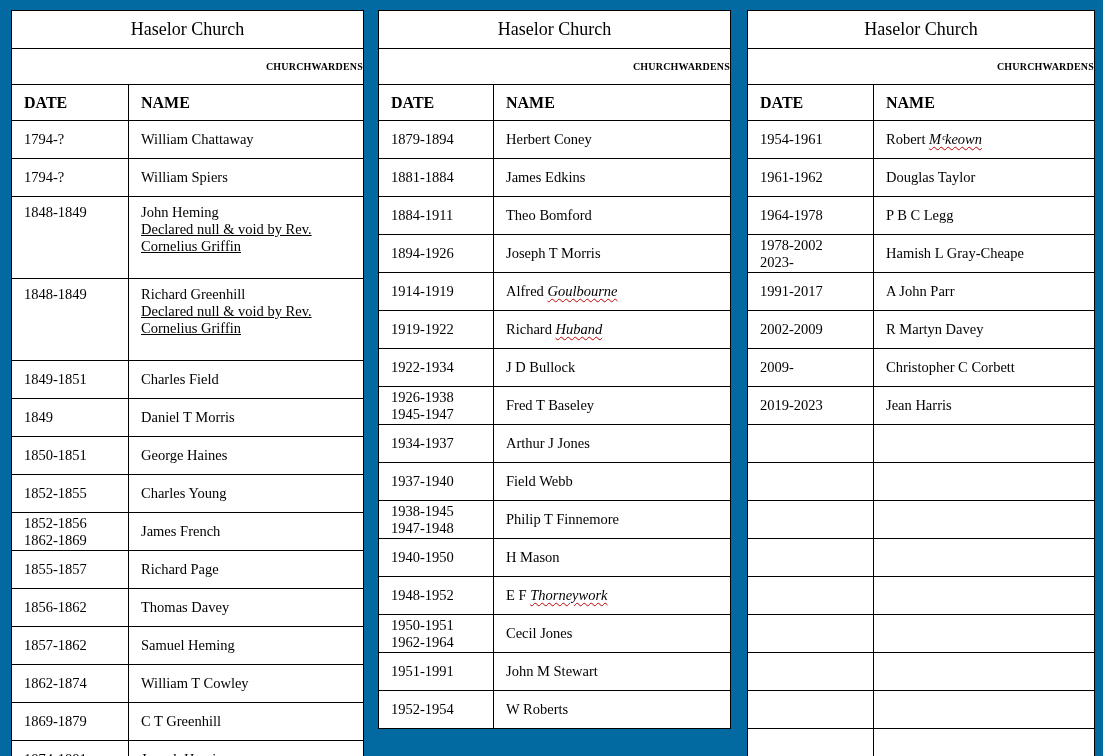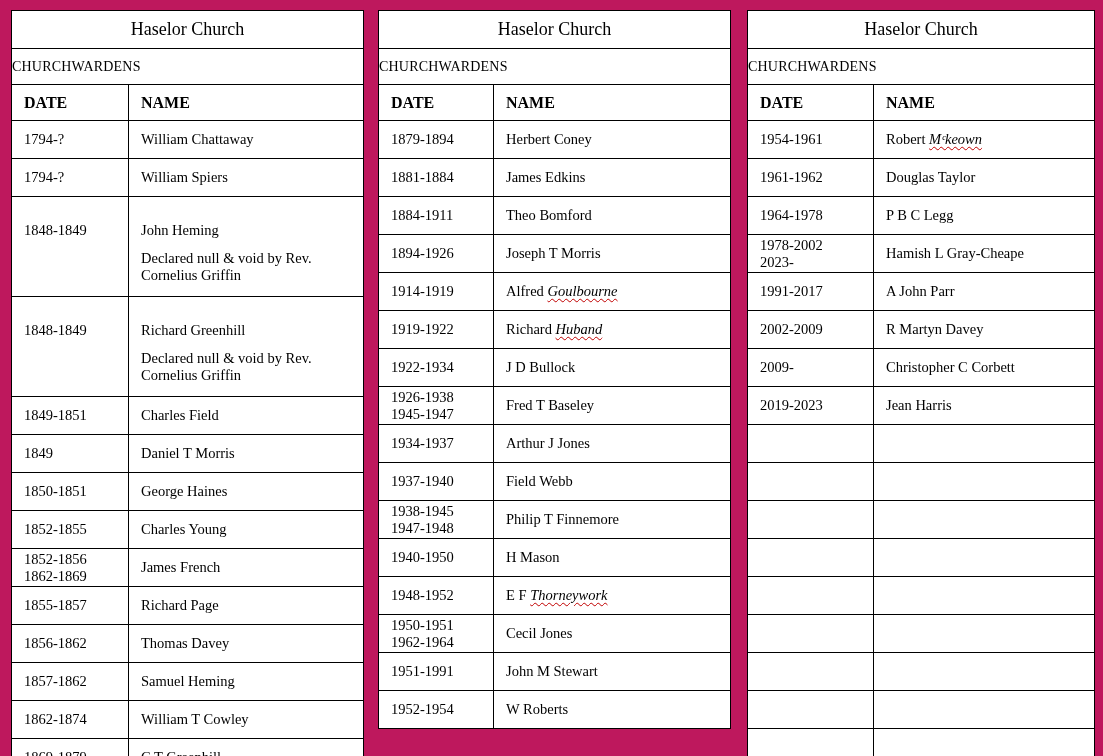--- a/index.html
+++ b/index.html
@@ -4,21 +4,21 @@
 <style>
   html, body {
     margin: 0;
     padding: 0;
     background: #ffffff;
   }
   .doc {
     position: relative;
     width: 1103px;
     height: 756px;
-    background: #be185d;
+    background: #0369a1;
     font-family: "Liberation Serif", "DejaVu Serif", "DejaVu Sans", serif;
     color: #000000;
     overflow: hidden;
   }
   table.cw {
     position: absolute;
     top: 10px;
     border-collapse: collapse;
     table-layout: fixed;
     background: #ffffff;
@@ -34,41 +34,41 @@
     overflow: hidden;
   }
   .cw td.title-cell {
     height: 37px;
     text-align: center;
     font-size: 18px;
     padding: 0;
   }
   .cw td.subtitle-cell {
     height: 35px;
-    text-align: left;
-    font-weight: normal;
-    font-size: 14px;
+    text-align: right;
+    font-weight: bold;
+    font-size: 10px;
     padding: 0;
     letter-spacing: 0.2px;
   }
   .cw td.colhead-cell {
     height: 35px;
     font-weight: bold;
     font-size: 16px;
   }
   .cw tr.data-row td {
     height: 37px;
   }
   .cw tr.tall-row td {
     height: 74px;
     vertical-align: top;
-    padding-top: 25px;
+    padding-top: 7px;
   }
   .cw .note-line {
-    margin-top: 11px;
+    text-decoration: underline;
   }
   .cw .squiggle {
     text-decoration-line: underline;
     text-decoration-style: wavy;
     text-decoration-color: #c00000;
     text-decoration-thickness: 1px;
     text-underline-offset: 2px;
     font-style: italic;
   }
   

